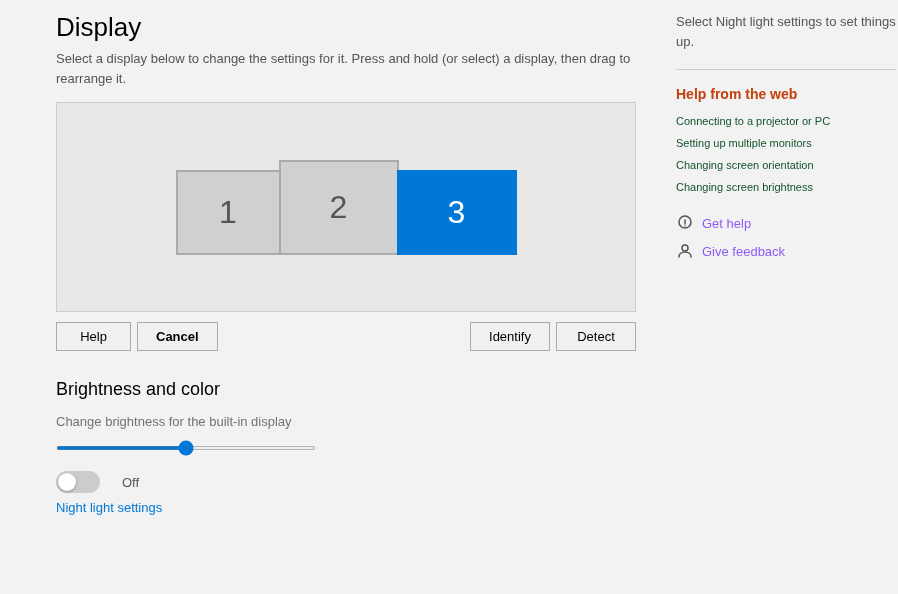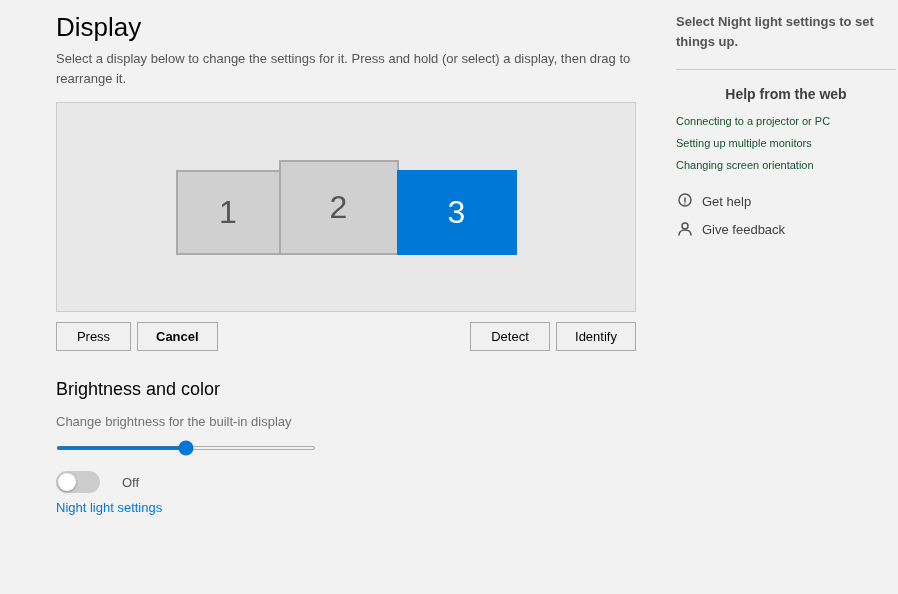--- a/index.html
+++ b/index.html
@@ -176,28 +176,26 @@
       font-size: 13px;
       cursor: pointer;
     }
 
     
     .right-subtitle {
       font-size: 13px;
       color: #555;
       margin-bottom: 18px;
       line-height: 1.5;
-      font-weight: bold;
     }
     .help-web-title {
       font-size: 14px;
       font-weight: 600;
       margin-bottom: 10px;
-      color: #404040;
-      text-align: center;
+      color: #c2410c;
     }
     .help-links {
       list-style: none;
       margin-bottom: 20px;
     }
     .help-links li {
       margin-bottom: 6px;
     }
     .help-links a {
       color: #14532d;
@@ -214,21 +212,21 @@
     .feedback-icon {
       width: 18px;
       height: 18px;
       display: flex;
       align-items: center;
       justify-content: center;
       font-size: 14px;
       color: #555;
     }
     .feedback-link {
-      color: #404040;
+      color: #8b5cf6;
       text-decoration: none;
       font-size: 13px;
       cursor: pointer;
     }
     .divider {
       border: none;
       border-top: 1px solid #ccc;
       margin-bottom: 16px;
     }
   </style>
@@ -251,25 +249,25 @@
           <span>2</span>
         </div>
         <div class="monitor monitor-3">
           <span>3</span>
         </div>
       </div>
     </div>
 
     
     <div class="button-row">
-      <button class="btn btn-apply">Press</button>
+      <button class="btn btn-apply">Help</button>
       <button class="btn btn-cancel">Cancel</button>
       <div class="btn-row-right">
+        <button class="btn btn-identify">Identify</button>
         <button class="btn btn-detect">Detect</button>
-        <button class="btn btn-identify">Identify</button>
       </div>
     </div>
 
     
     <h2 class="section-title">Brightness and color</h2>
     <div class="brightness-label">Change brightness for the built-in display</div>
     <div class="slider-container">
       <input type="range" class="brightness-slider" min="0" max="100" value="50" style="">
     </div>
 
@@ -290,20 +288,23 @@
     <ul class="help-links">
       <li>
         <a class="help-link">Connecting to a projector or PC</a>
       </li>
       <li>
         <a class="help-link">Setting up multiple monitors</a>
       </li>
       <li>
         <a class="help-link">Changing screen orientation</a>
       </li>
+      <li>
+        <a class="help-link">Changing screen brightness</a>
+      </li>
     </ul>
 
     <div class="feedback-row">
       <div class="feedback-icon">
 
         <svg width="16" height="16" viewBox="0 0 16 16" fill="none" xmlns="http://www.w3.org/2000/svg">
           <circle cx="8" cy="7" r="6" stroke="#555" stroke-width="1.5" fill="none"></circle>
           <line x1="8" y1="5" x2="8" y2="9" stroke="#555" stroke-width="1.5" stroke-linecap="round"></line>
           <circle cx="8" cy="11" r="0.7" fill="#555"></circle>
         </svg>

